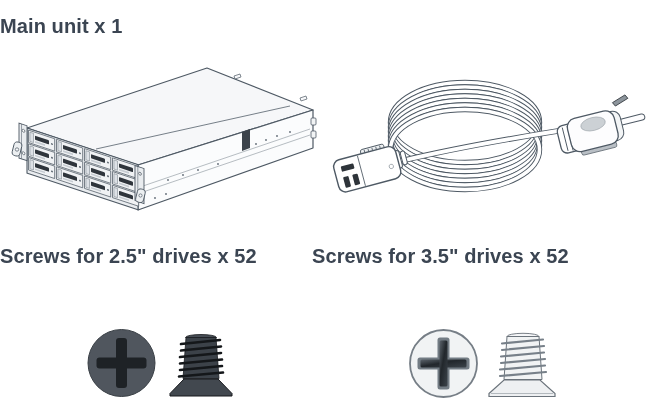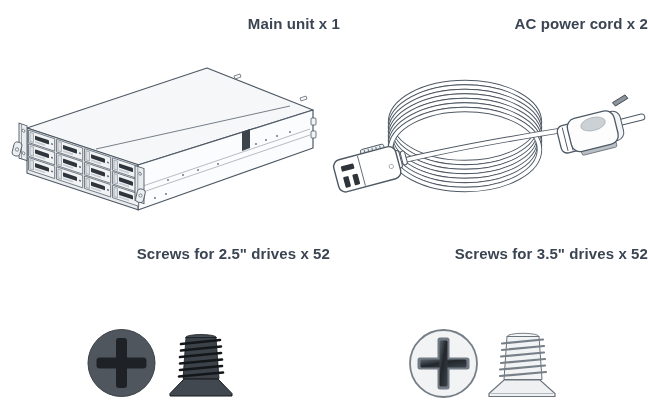--- a/index.html
+++ b/index.html
@@ -1,37 +1,36 @@
 <!DOCTYPE html>
 <html><head>
 <meta charset="utf-8">
 <style>
   html,body{margin:0;padding:0;background:#ffffff;}
   .stage{position:relative;width:648px;height:412px;background:#ffffff;overflow:hidden;
          font-family:"Liberation Sans",sans-serif;}
-  .title{position:absolute;text-align:right;font-size:15px;font-weight:700;
+  .title{position:absolute;text-align:left;font-size:20px;font-weight:700;
          color:#3b4552;letter-spacing:0.1px;white-space:nowrap;}
   .t-main{left:0;top:15px;width:340px;}
   .t-cord{left:314px;top:15px;width:334px;}
   .t-s25{left:0;top:245px;width:330px;}
   .t-s35{left:312px;top:245px;width:336px;}
   .illus{position:absolute;}
   .i-server{left:3px;top:52px;width:330px;height:160px;}
   .i-cord{left:325px;top:58px;width:323px;height:155px;}
   .i-s25{left:80px;top:318px;width:165px;height:88px;}
   .i-s35{left:400px;top:318px;width:165px;height:88px;}
   svg{display:block;width:100%;height:100%;}
 </style>
 </head>
 <body>
 
 <div class="stage">
 
   <div class="title t-main">Main unit x 1</div>
-  <div class="title t-cord">AC power cord x 2</div>
   <div class="title t-s25">Screws for 2.5" drives x 52</div>
   <div class="title t-s35">Screws for 3.5" drives x 52</div>
 
   <div class="illus i-server">
     <svg viewBox="0 0 330 160">
 
       <g>
         <polygon points="24,76 204,16 310,58 135,113" fill="#f6f7f9" stroke="#4e5964" stroke-width="1.2" stroke-linejoin="round"></polygon>
         <line x1="93" y1="97" x2="287" y2="54" stroke="#66707a" stroke-width="0.9"></line>
         <polygon points="231,24 237,22 238,25 232,27" fill="#f6f7f9" stroke="#4e5964" stroke-width="0.7"></polygon>

